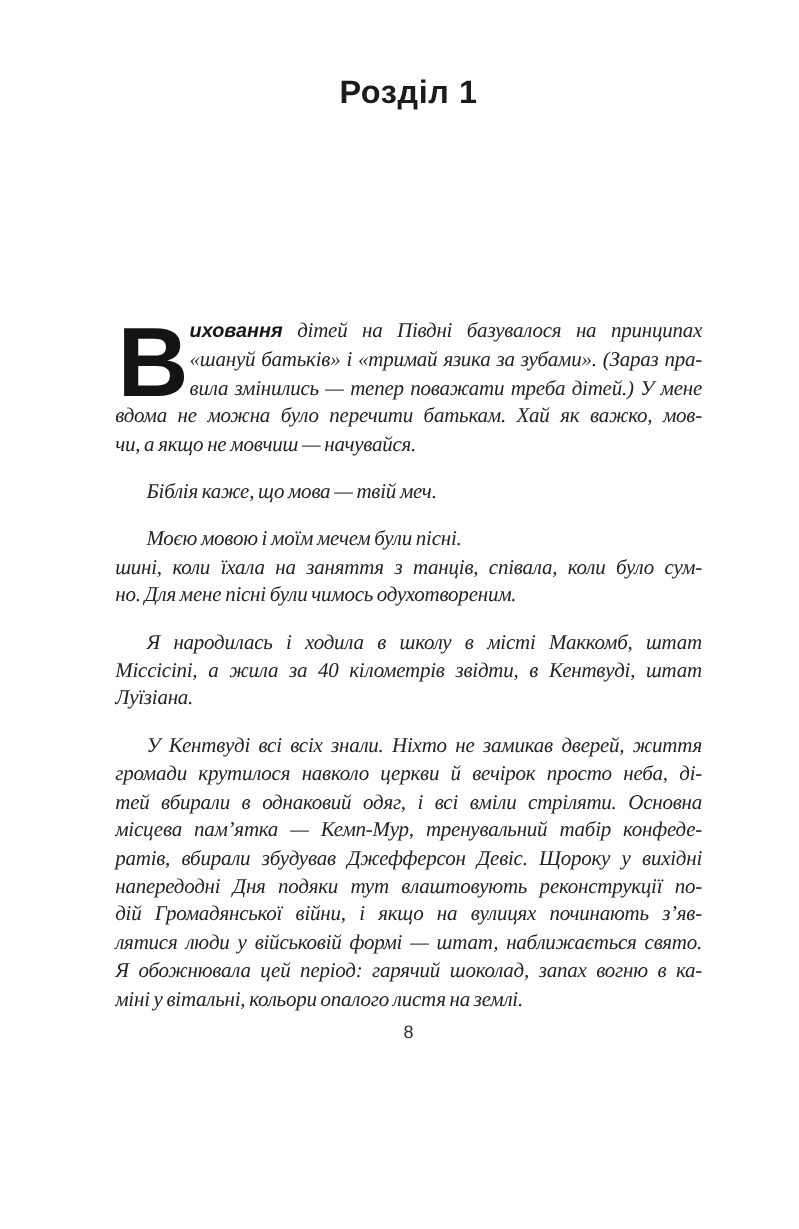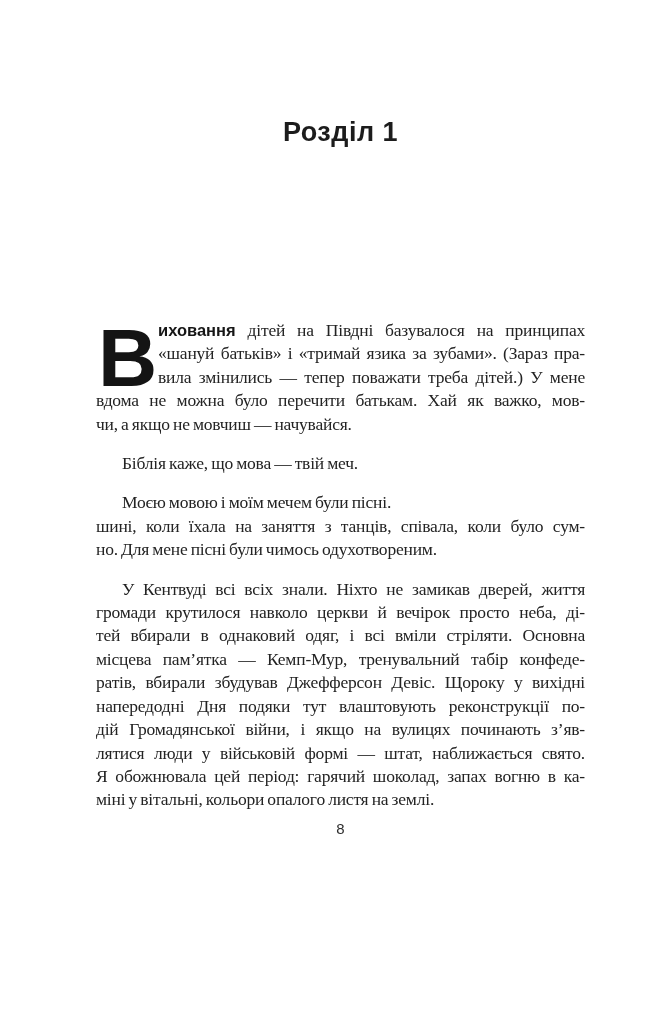--- a/index.html
+++ b/index.html
@@ -10,38 +10,38 @@
     background: #ffffff;
     overflow: hidden;
     font-family: "Liberation Serif", serif;
     color: #232323;
   }
   .content {
     margin-left: 96px;
     width: 489px;
   }
   .chapter-heading {
-    padding-top: 115px;
+    padding-top: 60px;
     margin: 0 0 170px 0;
     font-family: "Liberation Sans", sans-serif;
     font-weight: 700;
     font-size: 27px;
     line-height: 34px;
     letter-spacing: 0.5px;
     text-align: center;
     color: #1c1c1c;
   }
   .body-text {
     font-size: 17.5px;
     line-height: 23.4px;
     letter-spacing: -0.2px;
     word-spacing: -1px;
   }
   .para { position: relative; margin: 0; }
-  .line { min-height: 23.4px; }
+  .line { min-height: 23.4px; font-style: italic; }
   .just { text-align: justify; text-align-last: justify; }
   .lastline { text-align: right; text-align-last: left; }
   .indent { text-indent: 26px; margin-top: 16px; }
   .inset { margin-left: 62px; }
   .dropcap {
     position: absolute;
     left: 2px;
     top: -2px;
     font-family: "Liberation Sans", sans-serif;
     font-weight: 700;
@@ -87,20 +87,25 @@
           <div class="line lastline indent">Біблія каже, що мова — твій меч.</div>
         </div>
         <div class="para">
           <div class="line lastline indent">Моєю мовою і моїм мечем були пісні.</div>
         </div>
         <div class="para">
           <div class="line just">шині, коли їхала на заняття з танців, співала, коли було сум-</div>
           <div class="line lastline">но. Для мене пісні були чимось одухотвореним.</div>
         </div>
         <div class="para">
+          <div class="line just indent">Я народилась і ходила в школу в місті Маккомб, штат</div>
+          <div class="line just">Міссісіпі, а жила за 40 кілометрів звідти, в Кентвуді, штат</div>
+          <div class="line lastline">Луїзіана.</div>
+        </div>
+        <div class="para">
           <div class="line just indent">У Кентвуді всі всіх знали. Ніхто не замикав дверей, життя</div>
           <div class="line just">громади крутилося навколо церкви й вечірок просто неба, ді-</div>
           <div class="line just">тей вбирали в однаковий одяг, і всі вміли стріляти. Основна</div>
           <div class="line just">місцева пам’ятка — Кемп-Мур, тренувальний табір конфеде-</div>
           <div class="line just">ратів, вбирали збудував Джефферсон Девіс. Щороку у вихідні</div>
           <div class="line just">напередодні Дня подяки тут влаштовують реконструкції по-</div>
           <div class="line just">дій Громадянської війни, і якщо на вулицях починають з’яв-</div>
           <div class="line just">лятися люди у військовій формі — штат, наближається свято.</div>
           <div class="line just">Я обожнювала цей період: гарячий шоколад, запах вогню в ка-</div>
           <div class="line lastline">міні у вітальні, кольори опалого листя на землі.</div>

